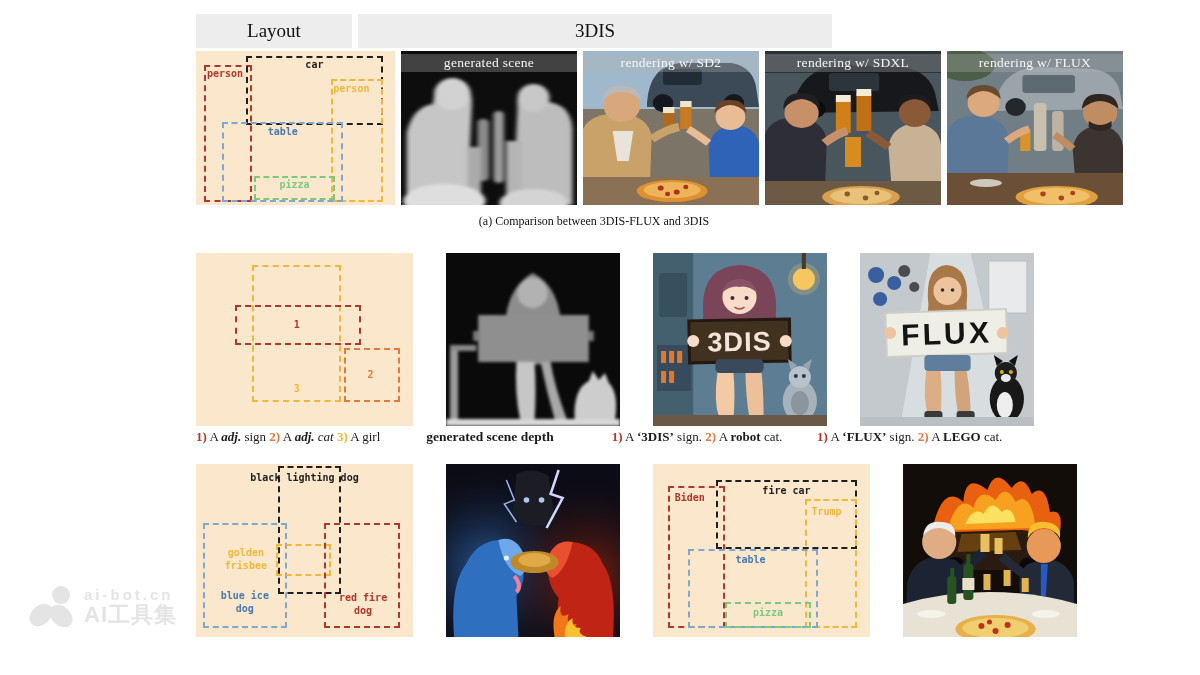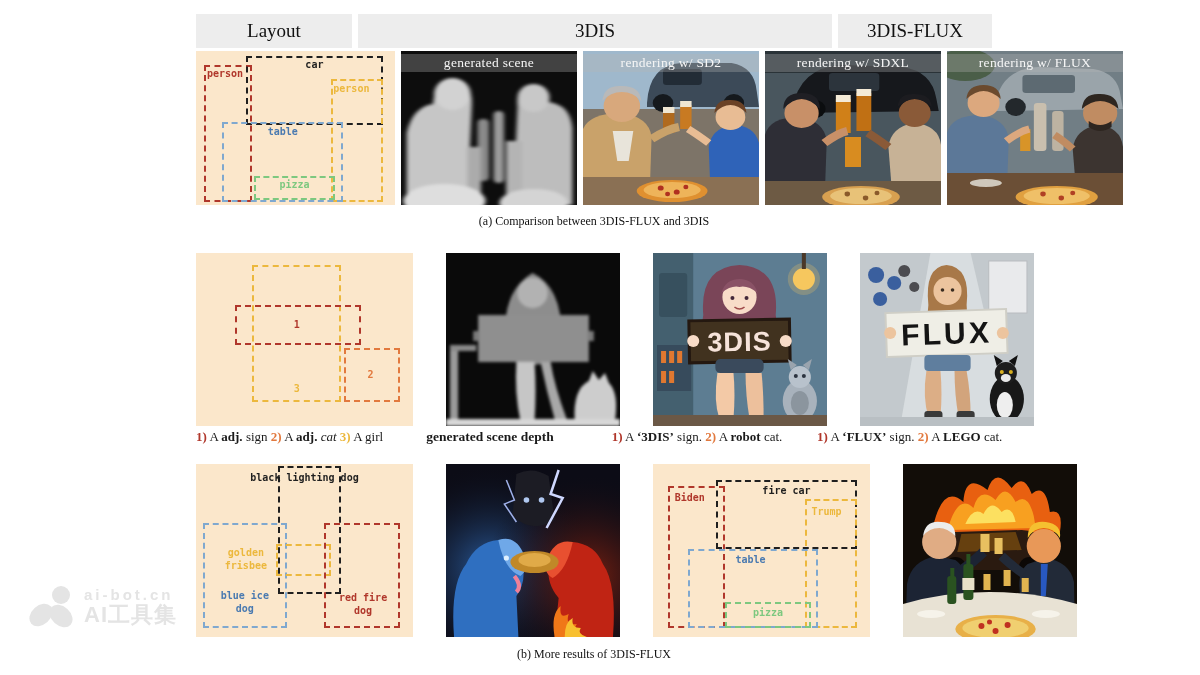--- a/index.html
+++ b/index.html
@@ -43,44 +43,41 @@
   .t-orange{color:#e2793e;}
   .ctr{text-align:center;}
   
   .imglabel{position:absolute;top:3px;left:0;right:0;text-align:center;font-size:13.5px;
             color:#f6f6f6;background:rgba(180,180,180,0.32);padding:1px 0;letter-spacing:.3px;}
   svg.scene{display:block;width:100%;height:100%;}
   
   .figcap{text-align:center;font-size:12px;margin-top:9px;color:#111;}
   .figcap-b{margin-top:10px;}
   .num{font-weight:bold;}
-  .bi{font-weight:bold;margin-top:40px;}
+  .bi{font-weight:bold;font-style:italic;margin-top:40px;}
   .it{font-style:italic;}
   .bold{font-weight:bold;}
   .cap-depth{font-weight:bold;font-size:13.5px;}
   
   .wm{position:absolute;left:28px;top:584px;display:flex;align-items:center;gap:8px;color:#e4e4e4;}
   .wm-text{display:flex;flex-direction:column;font-family:"Liberation Sans",sans-serif;line-height:1.1;}
   .wm-site{font-weight:bold;font-size:15px;letter-spacing:3px;}
   .wm-brand{font-weight:bold;font-size:22px;letter-spacing:1px;}
 </style>
 </head>
 <body>
 
 <div class="fig">
 
   <div class="hdr-row">
     <div class="hdr w-layout">
       <span>Layout</span>
     </div>
     <div class="hdr w-3dis">
       <span>3DIS</span>
-    </div>
-    <div class="hdr w-flux">
-      <span>3DIS-FLUX</span>
     </div>
   </div>
 
   <div class="row-a">
 
     <div class="cell-a first layoutbox">
       <div class="lb b-red" style="left:4%;top:9%;width:24%;height:89%"></div>
       <div class="lb b-black" style="left:25%;top:3%;width:69%;height:45%"></div>
       <div class="lb b-yellow" style="left:68%;top:18%;width:26%;height:80%"></div>
       <div class="lb b-blue" style="left:13%;top:46%;width:61%;height:52%"></div>
@@ -444,21 +441,20 @@
             <circle cx="92" cy="167" r="3"></circle>
             <circle cx="104" cy="161" r="3"></circle>
             <circle cx="86" cy="158" r="2.5"></circle>
           </g>
         <ellipse cx="28" cy="150" rx="14" ry="4" fill="#f6f3ea"></ellipse>
         <ellipse cx="142" cy="150" rx="14" ry="4" fill="#f6f3ea"></ellipse>
       </svg>
     </div>
   </div>
 
-  <div class="figcap figcap-b">(b) More results of 3DIS-FLUX</div>
 
 </div>
 
 <div class="wm">
   <svg width="48" height="46" viewBox="0 0 48 46">
     <g fill="#e4e4e4">
       <circle cx="33" cy="11" r="9"></circle>
       <ellipse cx="13" cy="31" rx="13" ry="9.5" transform="rotate(-42 13 31)"></ellipse>
       <ellipse cx="33" cy="32" rx="13" ry="9.5" transform="rotate(42 33 32)"></ellipse>
     </g>

